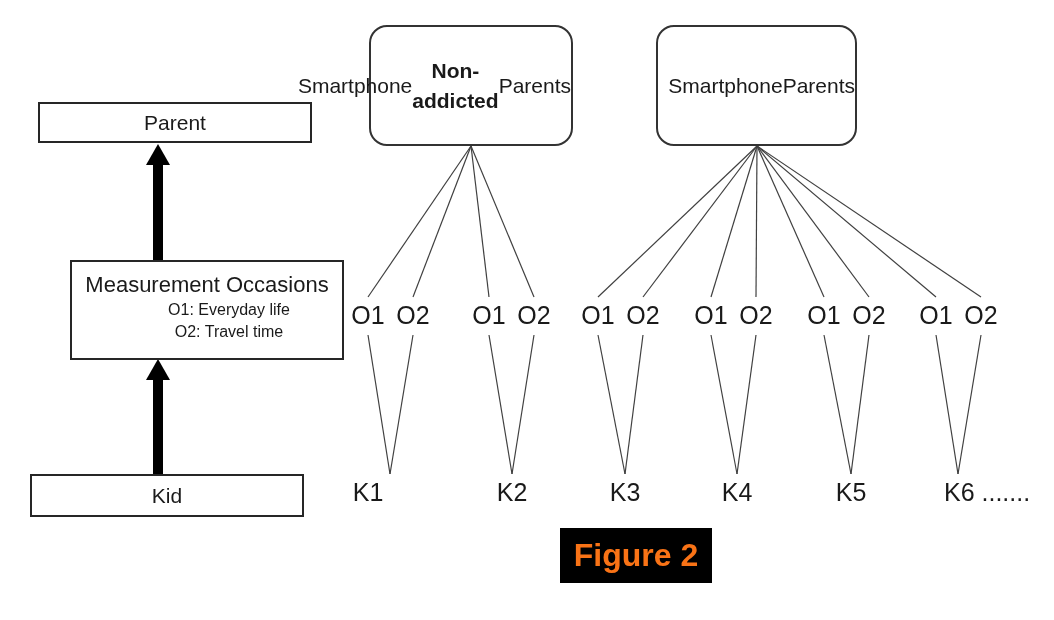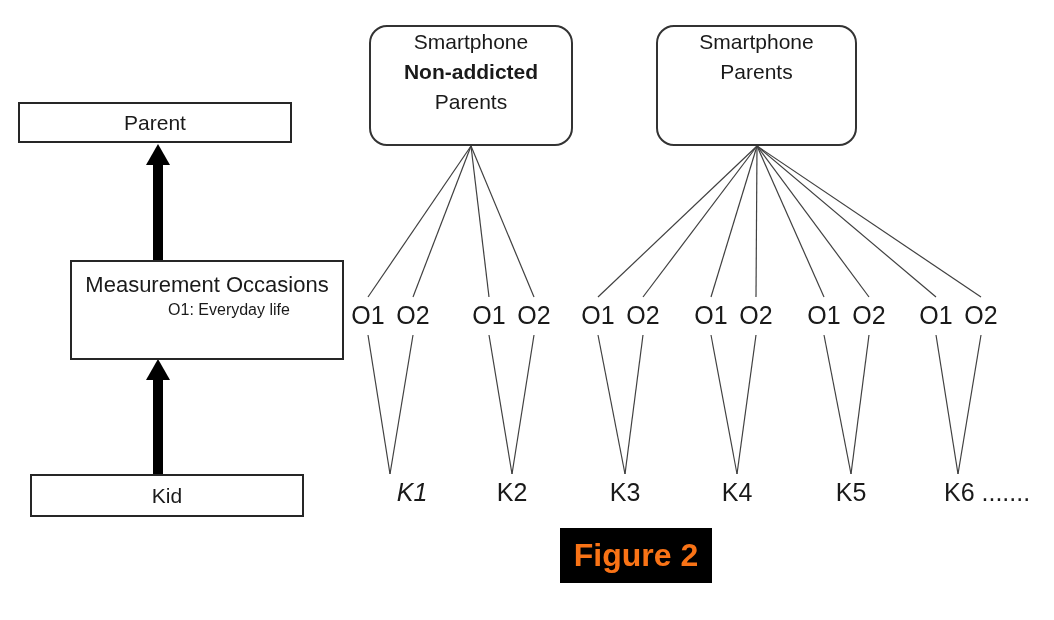--- a/index.html
+++ b/index.html
@@ -51,23 +51,23 @@
     line-height: 22px;
     padding-left: 44px;
   }
   .round-box {
     position: absolute;
     border: 2px solid #333333;
     border-radius: 18px;
     background: #ffffff;
     box-sizing: border-box;
     display: flex;
-    flex-direction: column;
+    flex-direction: row;
     align-items: center;
-    justify-content: flex-start;
+    justify-content: flex-end;
     text-align: center;
     font-size: 21px;
     line-height: 30px;
   }
   .round-box .bold-line {
     font-weight: bold;
   }
   .olabel {
     position: absolute;
     top: 301px;
@@ -151,27 +151,28 @@
       <line x1="643" y1="335" x2="625" y2="474"></line>
       <line x1="711" y1="335" x2="737" y2="474"></line>
       <line x1="756" y1="335" x2="737" y2="474"></line>
       <line x1="824" y1="335" x2="851" y2="474"></line>
       <line x1="869" y1="335" x2="851" y2="474"></line>
       <line x1="936" y1="335" x2="958" y2="474"></line>
       <line x1="981" y1="335" x2="958" y2="474"></line>
     </g>
   </svg>
 
-  <div class="rect-box single" style="left:18px; top:102px; width:274px; height:41px;">
+  <div class="rect-box single" style="left:38px; top:102px; width:274px; height:41px;">
     <span>Parent</span>
   </div>
 
   <div class="measurement-box" style="left:22px; top:260px; width:274px; height:100px;margin-left:48px;">
     <div class="measurement-title">Measurement Occasions</div>
     <div class="measurement-sub">O1: Everyday life</div>
+    <div class="measurement-sub">O2: Travel time</div>
   </div>
 
   <div class="rect-box single" style="left:30px; top:474px; width:274px; height:43px;">
     <span>Kid</span>
   </div>
 
   <div class="round-box" style="left:369px; top:25px; width:204px; height:121px;">
     <div>Smartphone</div>
     <div class="bold-line">Non-addicted</div>
     <div>Parents</div>
@@ -188,21 +189,21 @@
   <div class="olabel" style="left:534px;">O2</div>
   <div class="olabel" style="left:598px;">O1</div>
   <div class="olabel" style="left:643px;">O2</div>
   <div class="olabel" style="left:711px;">O1</div>
   <div class="olabel" style="left:756px;">O2</div>
   <div class="olabel" style="left:824px;">O1</div>
   <div class="olabel" style="left:869px;">O2</div>
   <div class="olabel" style="left:936px;">O1</div>
   <div class="olabel" style="left:981px;">O2</div>
 
-  <div class="klabel" style="left:412px;font-style:italic;">K1</div>
+  <div class="klabel" style="left:368px;">K1</div>
   <div class="klabel" style="left:512px;">K2</div>
   <div class="klabel" style="left:625px;">K3</div>
   <div class="klabel" style="left:737px;">K4</div>
   <div class="klabel" style="left:851px;">K5</div>
   <div class="klabel last" style="left:944px;">K6 .......</div>
 
   <div class="figure-caption">
     <span>Figure 2</span>
   </div>
 

